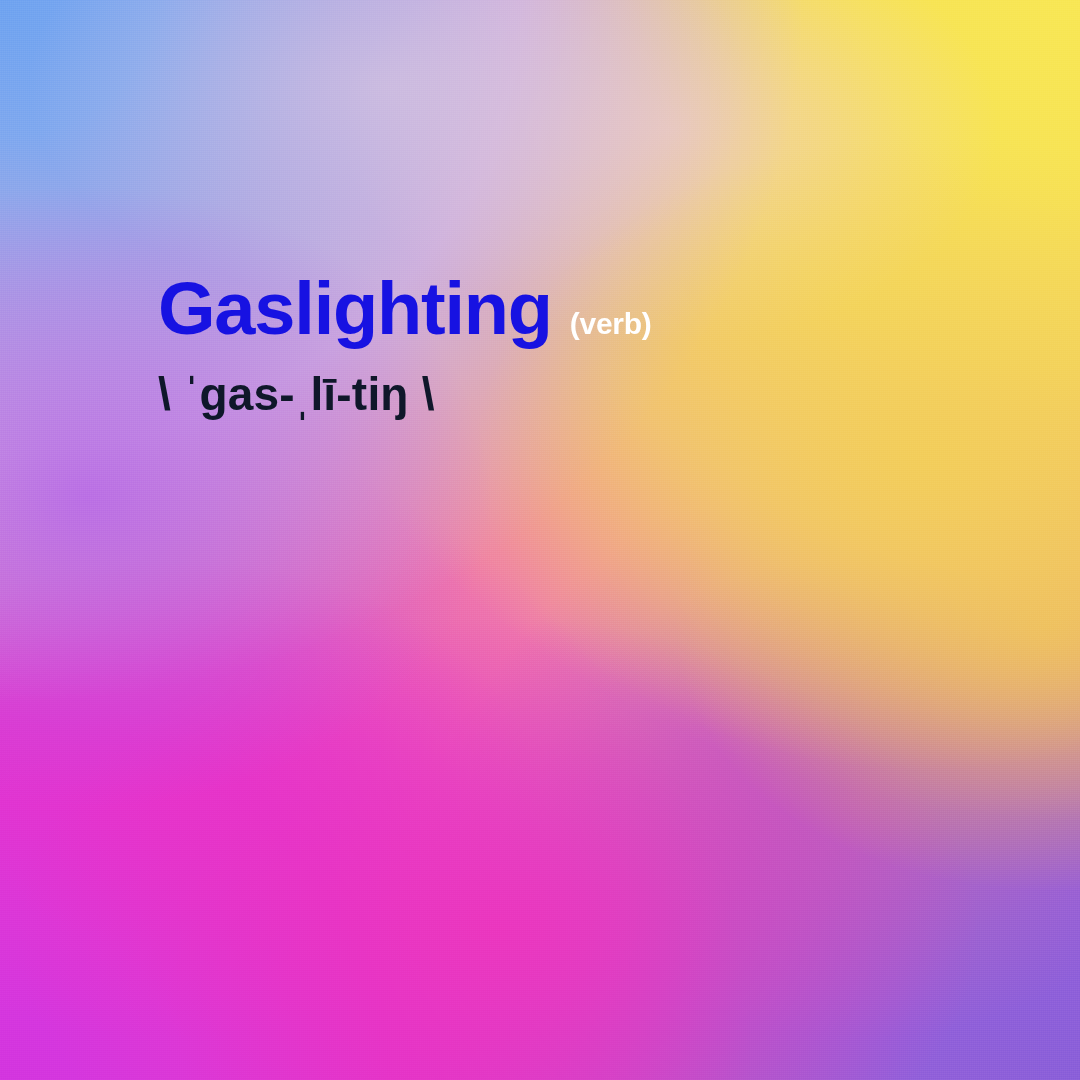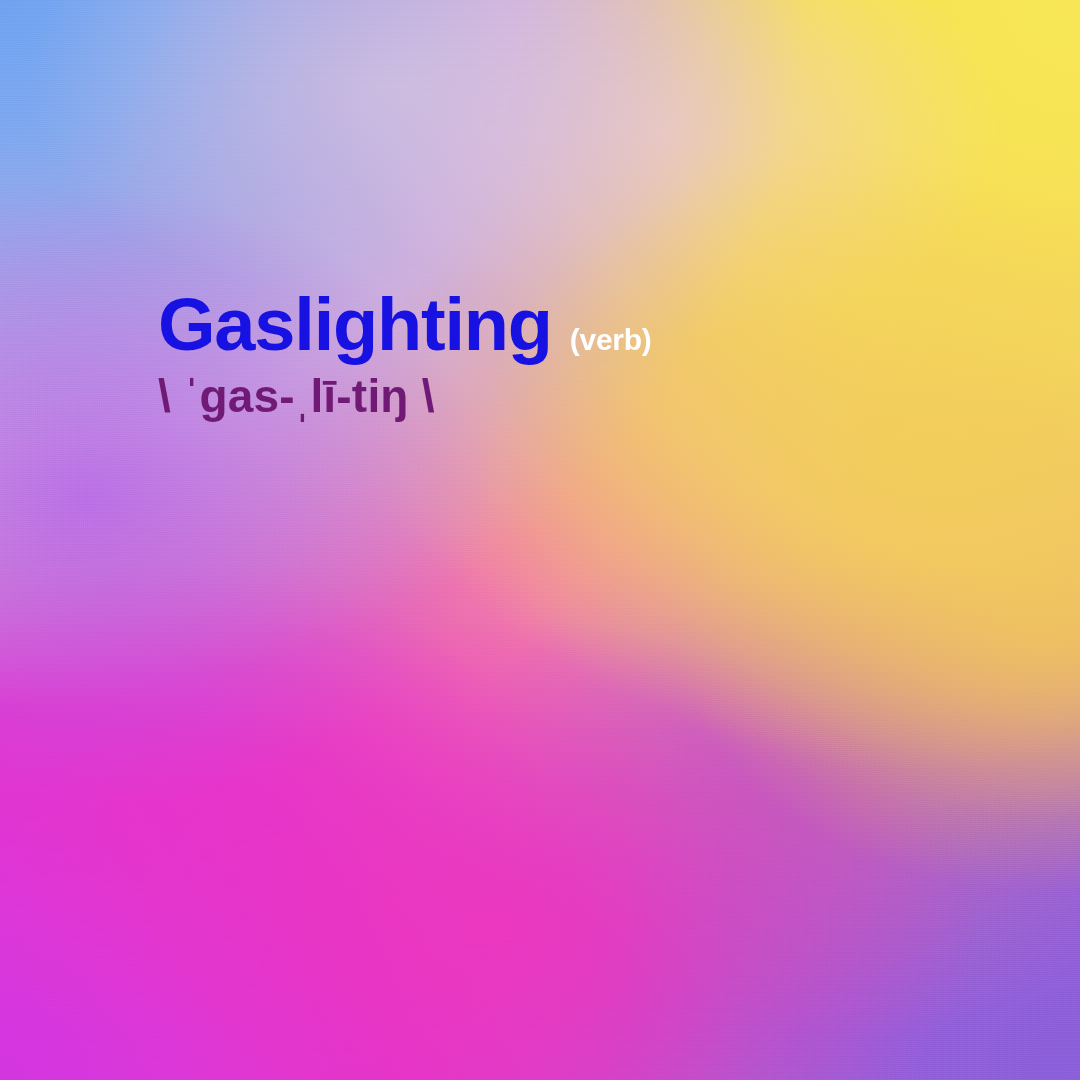--- a/index.html
+++ b/index.html
@@ -65,21 +65,21 @@
         rgba(255,255,255,0.022) 0px, rgba(255,255,255,0.022) 1px,
         rgba(0,0,0,0.016) 1px, rgba(0,0,0,0.016) 2px);
     mix-blend-mode: overlay;
     opacity: 0.85;
   }
 
   
   .entry {
     position: absolute;
     left: 158px;
-    top: 288px;
+    top: 272px;
     width: 820px;
   }
 
   .headword-row {
     display: flex;
     align-items: baseline;
     gap: 18px;
     white-space: nowrap;
   }
 
@@ -93,26 +93,26 @@
 
   .part-of-speech {
     font-size: 30px;
     font-weight: 700;
     letter-spacing: -0.3px;
     color: #ffffff;
     text-align: center;
   }
 
   .pronunciation {
-    margin-top: 10px;
+    margin-top: 24px;
     font-size: 46px;
     font-weight: 700;
     letter-spacing: 0.2px;
     line-height: 1.05;
-    color: #701a75;
+    color: #0f172a;
     white-space: nowrap;
   }
 </style>
 </head>
 <body>
 
 <div class="canvas">
 
   <div class="mesh mesh-base"></div>
   <div class="mesh mesh-blobs"></div>

